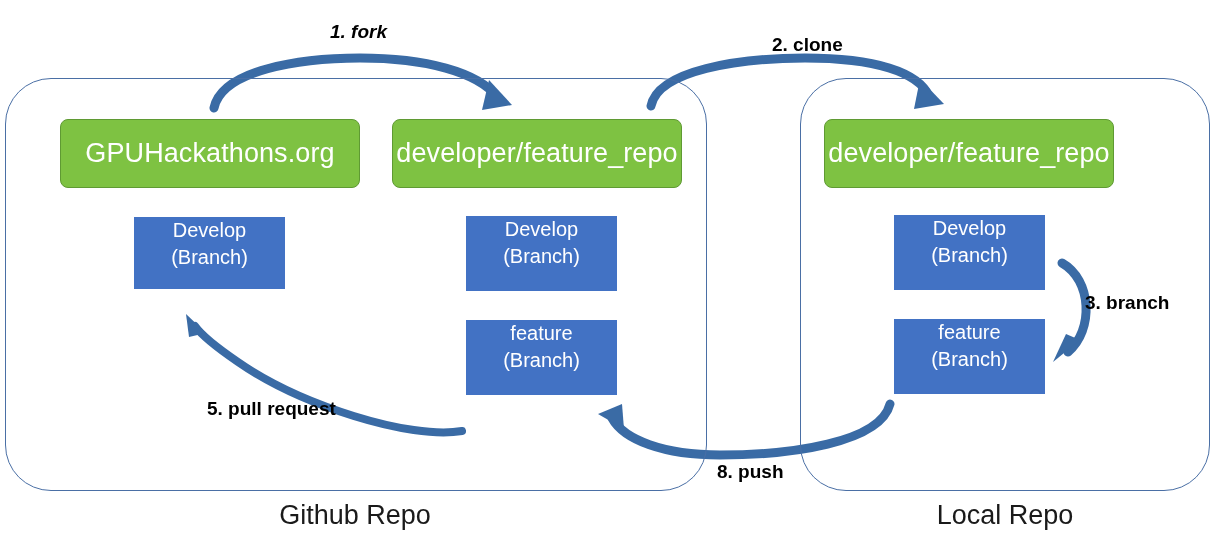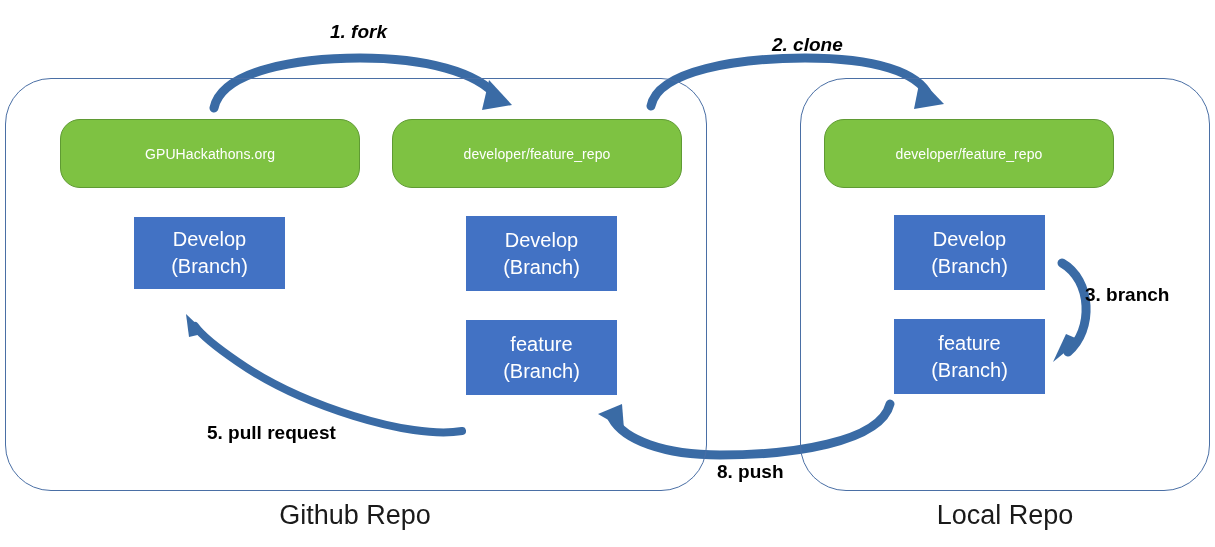--- a/index.html
+++ b/index.html
@@ -38,38 +38,38 @@
     font-size: 27px;
     color: #1a1a1a;
     font-family: "Liberation Sans", sans-serif;
     white-space: nowrap;
     text-align: center;
   }
   .repo-node {
     position: absolute;
     background: #7ec242;
     border: 1.2px solid #5f9a33;
-    border-radius: 20px;
+    border-radius: 8px;
     box-sizing: border-box;
     display: flex;
     align-items: center;
     justify-content: center;
     color: #ffffff;
-    font-size: 14px;
+    font-size: 27px;
     font-family: "Liberation Sans", sans-serif;
     letter-spacing: 0.1px;
   }
   .branch-node {
     position: absolute;
     background: #4272c4;
     box-sizing: border-box;
     display: flex;
     flex-direction: column;
     align-items: center;
-    justify-content: center;
+    justify-content: flex-start;
     color: #ffffff;
     font-size: 20px;
     line-height: 1.33;
     font-family: "Liberation Sans", sans-serif;
   }
   .branch-node span {
     display: block;
   }
   .step-label {
     position: absolute;
@@ -147,21 +147,21 @@
     <span>(Branch)</span>
   </div>
 
   <div class="branch-node" style="left:894px; top:319px; width:151px; height:75px;">
     <span>feature</span>
     <span>(Branch)</span>
   </div>
 
   <div class="step-label" style="left:330px; top:21px;font-style:italic;">1. fork</div>
 
-  <div class="step-label" style="left:772px; top:34px;font-style:italic;">2. clone</div>
+  <div class="step-label" style="left:772px; top:34px;">2. clone</div>
 
-  <div class="step-label" style="left:1085px; top:284px;">3. branch</div>
+  <div class="step-label" style="left:1085px; top:292px;">3. branch</div>
 
   <div class="step-label" style="left:717px; top:461px;">8. push</div>
 
-  <div class="step-label" style="left:207px; top:422px;">5. pull request</div>
+  <div class="step-label" style="left:207px; top:398px;">5. pull request</div>
 
 </div>
 
 </body></html>

